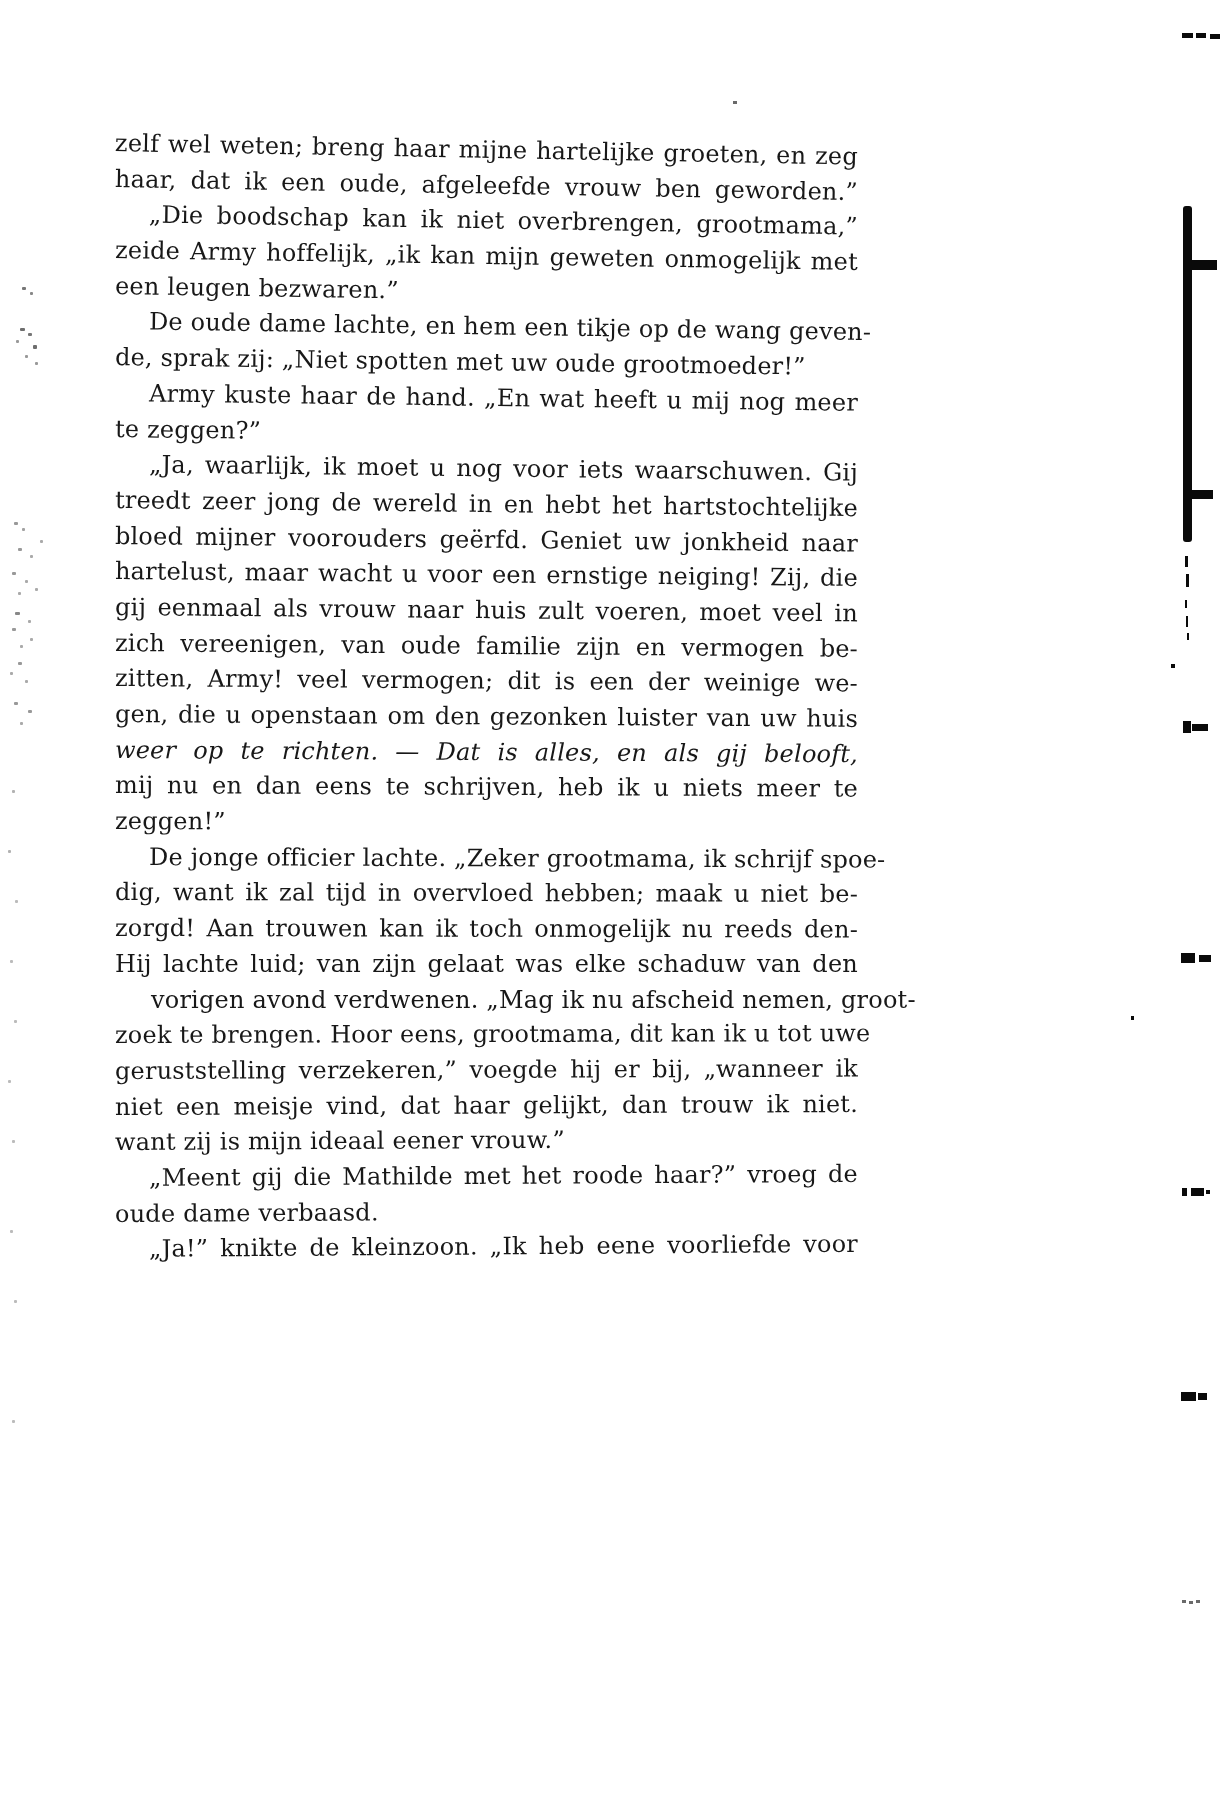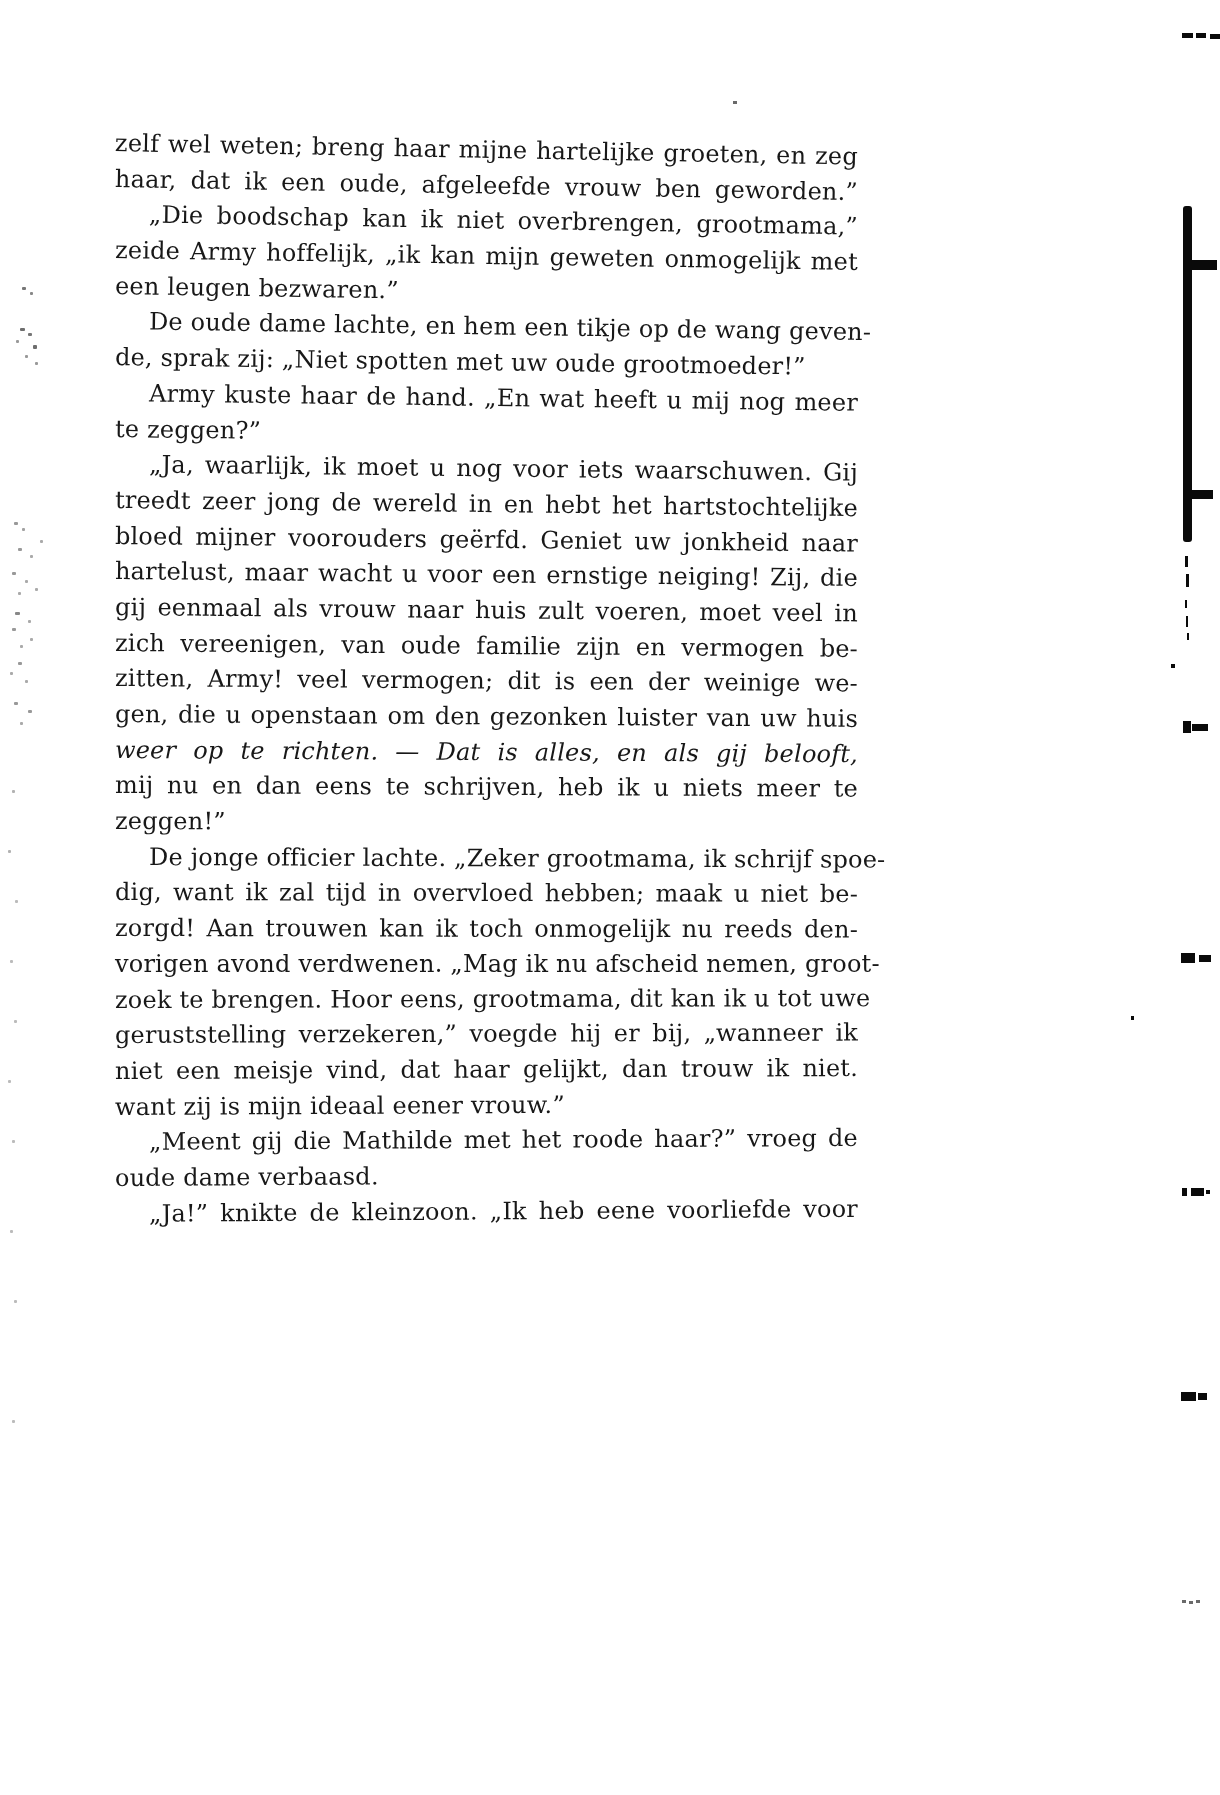--- a/index.html
+++ b/index.html
@@ -70,21 +70,22 @@
       <div class="line" style="transform: rotate(0.496deg);">gij eenmaal als vrouw naar huis zult voeren, moet veel in</div>
       <div class="line" style="transform: rotate(0.453deg);">zich vereenigen, van oude familie zijn en vermogen be-</div>
       <div class="line" style="transform: rotate(0.41deg);">zitten, Army! veel vermogen; dit is een der weinige we-</div>
       <div class="line" style="transform: rotate(0.368deg);">gen, die u openstaan om den gezonken luister van uw huis</div>
       <div class="line italic" style="transform: rotate(0.325deg);">weer op te richten. — Dat is alles, en als gij belooft,</div>
       <div class="line" style="transform: rotate(0.282deg);">mij nu en dan eens te schrijven, heb ik u niets meer te</div>
       <div class="line noj" style="transform: rotate(0.24deg);">zeggen!”</div>
       <div class="line indent" style="transform: rotate(0.197deg);">De jonge officier lachte. „Zeker grootmama, ik schrijf spoe-</div>
       <div class="line" style="transform: rotate(0.154deg);">dig, want ik zal tijd in overvloed hebben; maak u niet be-</div>
       <div class="line" style="transform: rotate(0.112deg);">zorgd! Aan trouwen kan ik toch onmogelijk nu reeds den-</div>
-      <div class="line" style="transform: rotate(-0.016deg);">vorigen avond verdwenen. „Mag ik nu afscheid nemen, groot-</div>
+      <div class="line" style="transform: rotate(0.026deg);">Hij lachte luid; van zijn gelaat was elke schaduw van den</div>
+      <div class="line" style="transform: rotate(-0.016deg); margin-left: 36px;">vorigen avond verdwenen. „Mag ik nu afscheid nemen, groot-</div>
       <div class="line" style="transform: rotate(-0.144deg);">zoek te brengen. Hoor eens, grootmama, dit kan ik u tot uwe</div>
       <div class="line" style="transform: rotate(-0.187deg);">geruststelling verzekeren,” voegde hij er bij, „wanneer ik</div>
       <div class="line" style="transform: rotate(-0.229deg);">niet een meisje vind, dat haar gelijkt, dan trouw ik niet.</div>
       <div class="line noj" style="transform: rotate(-0.272deg);">want zij is mijn ideaal eener vrouw.”</div>
       <div class="line indent" style="transform: rotate(-0.315deg);">„Meent gij die Mathilde met het roode haar?” vroeg de</div>
       <div class="line noj" style="transform: rotate(-0.357deg);">oude dame verbaasd.</div>
       <div class="line indent" style="transform: rotate(-0.4deg);">„Ja!” knikte de kleinzoon. „Ik heb eene voorliefde voor</div>
     </div>
 
   <div class="artifact" style="left:1182px;top:33px;width:11px;height:5px;"></div>

